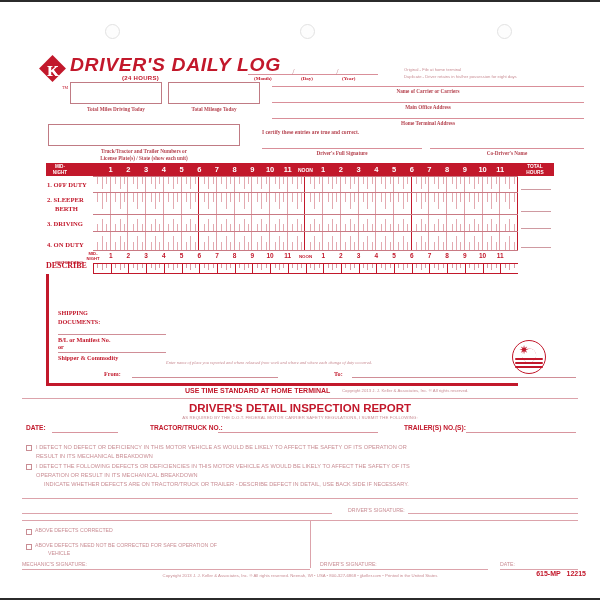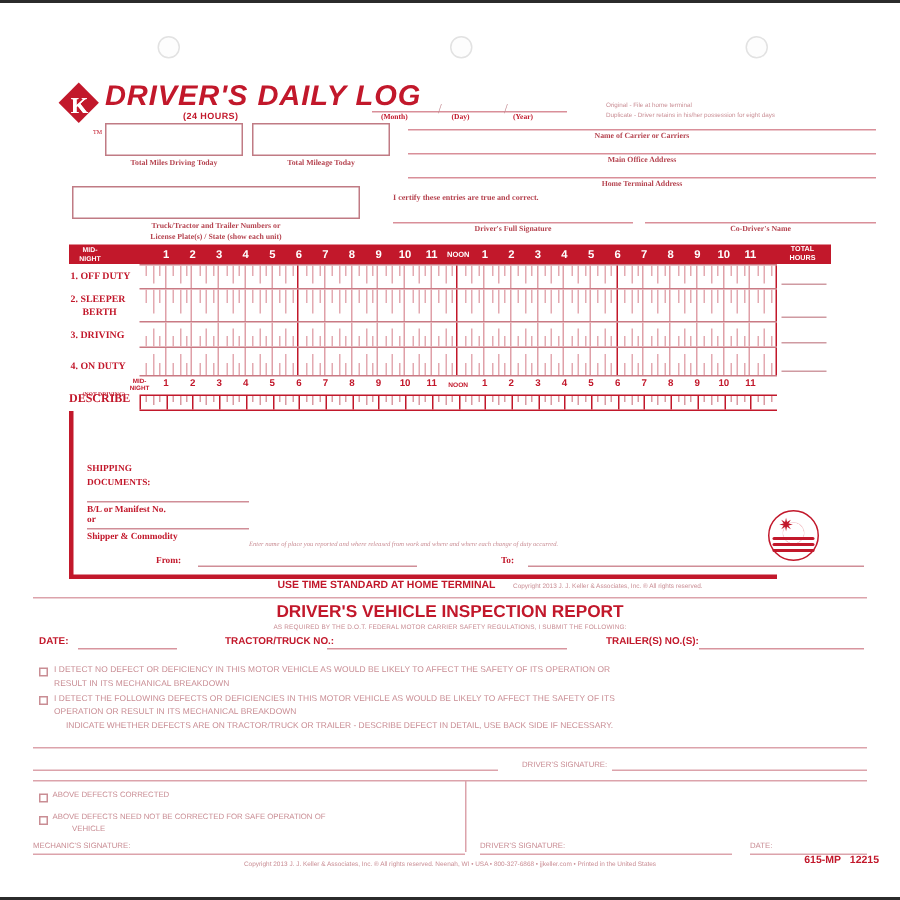--- a/index.html
+++ b/index.html
@@ -945,21 +945,21 @@
     <div class="band" style="top:18px;"></div>
     <div class="band" style="top:22px;"></div>
     <div class="band" style="top:26px;"></div>
   </div>
 
   <div class="usetime">USE TIME STANDARD AT HOME TERMINAL</div>
   <div class="copy1">Copyright 2013 J. J. Keller &amp; Associates, Inc. ® All rights reserved.</div>
 
   <div class="dvir">
     <div class="dvir-hr" style="top:0px;"></div>
-    <div class="dvir-title">DRIVER'S VEHICLE INSPECTION REPORT</div>
+    <div class="dvir-title">DRIVER'S DETAIL INSPECTION REPORT</div>
     <div class="dvir-sub">AS REQUIRED BY THE D.O.T. FEDERAL MOTOR CARRIER SAFETY REGULATIONS, I SUBMIT THE FOLLOWING:</div>
 
     <div class="fieldrow">
       <span class="fl" style="left:26px;">DATE:</span>
       <span class="fu" style="left:52px;width:66px;"></span>
 
       <span class="fl" style="left:150px;">TRACTOR/TRUCK NO.:</span>
       <span class="fu" style="left:218px;width:160px;"></span>
 
       <span class="fl" style="left:404px;">TRAILER(S) NO.(S):</span>

